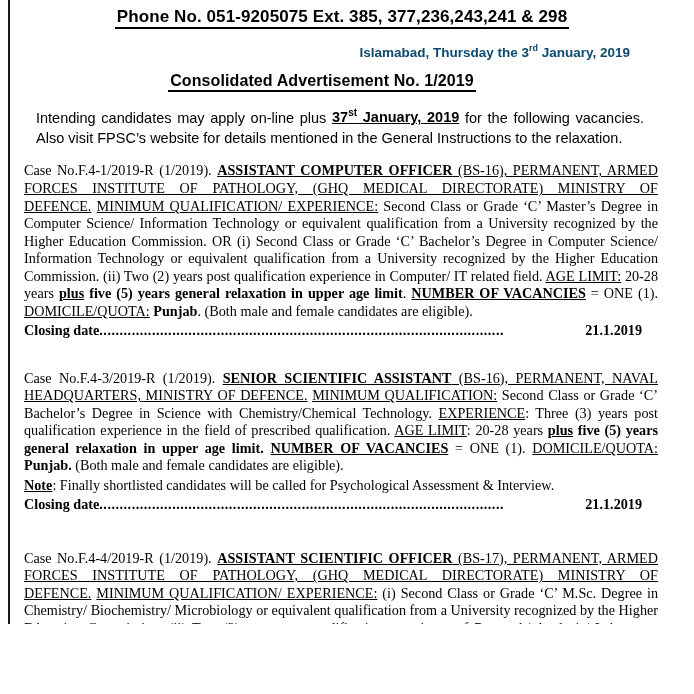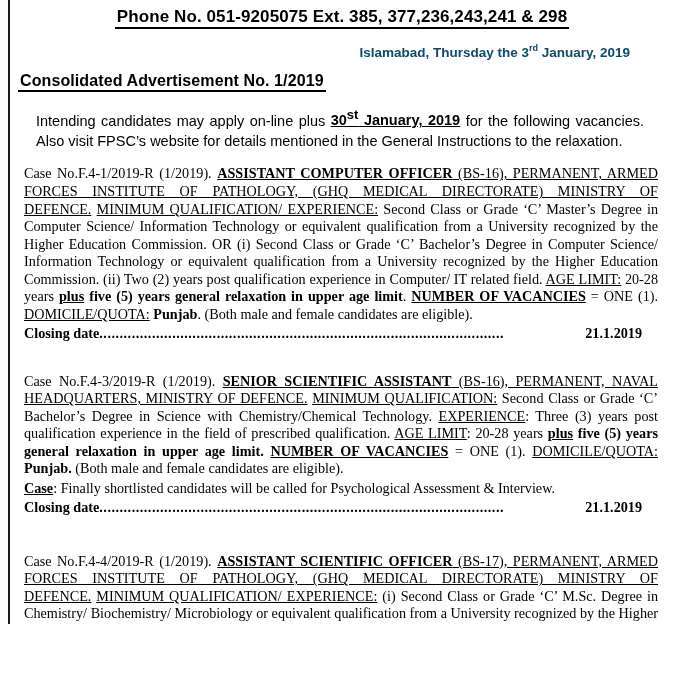--- a/index.html
+++ b/index.html
@@ -65,20 +65,21 @@
     text-align: right;
     padding-right: 36px;
     margin-top: 16px;
     font-family: "Liberation Sans", "DejaVu Sans", sans-serif;
     font-weight: bold;
     font-size: 13.5px;
     color: #0c4a6e;
   }
   .place-date sup { font-size: 9px; vertical-align: super; }
   .adv-title {
+    text-align: center;
     margin-top: 12px;
     font-family: "Liberation Sans", "DejaVu Sans", sans-serif;
     font-weight: bold;
     font-size: 16px;
     letter-spacing: .1px;
     padding-right: 40px;
   }
   .adv-title span {
     border-bottom: 2px solid #000;
     padding: 0 2px 1px 2px;
@@ -89,21 +90,21 @@
     margin-top: 17px;
     margin-left: 18px;
     margin-right: 22px;
     font-family: "Liberation Sans", "DejaVu Sans", sans-serif;
     font-size: 14.5px;
     line-height: 1.42;
     text-align: justify;
     text-justify: inter-word;
   }
   .intro .bu { font-weight: bold; text-decoration: underline; }
-  .intro sup { font-size: 13px; vertical-align: super; }
+  .intro sup { font-size: 10px; vertical-align: super; }
 
   
   .case {
     margin-top: 14px;
     margin-left: 6px;
     margin-right: 8px;
     font-size: 14.2px;
     line-height: 1.235;
     text-align: justify;
     text-justify: inter-word;
@@ -149,33 +150,33 @@
     <div class="phone-line">
       <span>Phone No.  051-9205075 Ext. 385, 377,236,243,241 &amp; 298</span>
     </div>
 
     <div class="place-date"><span>Islamabad, Thursday the 3</span><sup>rd</sup><span> January, 2019</span></div>
 
     <div class="adv-title">
       <span>Consolidated Advertisement No. 1/2019</span>
     </div>
 
-    <div class="intro"><span>Intending candidates may apply on-line plus </span><span class="bu"><span>30</span><sup>st</sup><span> January, 2019</span></span><span> for the following vacancies. Also visit FPSC’s website for details mentioned in the General Instructions to the relaxation.</span></div>
+    <div class="intro"><span>Intending candidates may apply on-line plus </span><span class="bu"><span>37</span><sup>st</sup><span> January, 2019</span></span><span> for the following vacancies. Also visit FPSC’s website for details mentioned in the General Instructions to the relaxation.</span></div>
 
     <div class="case"><span>Case    No.F.4-1/2019-R    (1/2019).  </span><span class="bu">ASSISTANT   COMPUTER   OFFICER</span><span class="u"> (BS-16), PERMANENT,  ARMED   FORCES   INSTITUTE   OF   PATHOLOGY,  (GHQ   MEDICAL DIRECTORATE) MINISTRY OF DEFENCE.</span>&nbsp;<span class="u">MINIMUM QUALIFICATION/ EXPERIENCE:</span><span> Second Class or Grade ‘C’ Master’s Degree in Computer Science/ Information Technology or equivalent qualification from a University recognized by the Higher Education Commission. OR (i) Second Class or Grade ‘C’ Bachelor’s Degree in Computer Science/ Information Technology or equivalent qualification from a University recognized by the Higher Education Commission. (ii) Two (2) years post qualification experience in Computer/ IT related field.  </span><span class="u">AGE LIMIT:</span><span> 20-28 years </span><span class="bu">plus</span><span class="b"> five (5) years general relaxation in upper age limit</span>. <span class="bu">NUMBER OF VACANCIES</span><span> = ONE (1). </span><span class="u">DOMICILE/QUOTA:</span><span class="b"> Punjab</span><span>. (Both male and female candidates are eligible).</span></div>
 
     <div class="closing">
         <span>Closing date</span>
         <span class="dots">....................................................................................................</span>
         <span>21.1.2019</span>
       </div>
 
     <div class="case spaced-top"><span>Case No.F.4-3/2019-R (1/2019). </span><span class="bu">SENIOR SCIENTIFIC ASSISTANT</span><span class="u"> (BS-16), PERMANENT, NAVAL   HEADQUARTERS,   MINISTRY   OF   DEFENCE.</span>&nbsp;<span class="u">MINIMUM QUALIFICATION:</span><span> Second Class or Grade ‘C’ Bachelor’s Degree in Science with Chemistry/Chemical Technology. </span><span class="u">EXPERIENCE</span><span>: Three (3) years post qualification experience in the field of prescribed qualification.   </span><span class="u">AGE LIMIT</span><span>: 20-28 years </span><span class="bu">plus</span><span class="b"> five (5) years general relaxation in upper age limit.</span> <span class="bu">NUMBER OF VACANCIES</span><span> = ONE (1). </span><span class="u">DOMICILE/QUOTA:</span><span class="b">  Punjab.</span><span> (Both male and female candidates are eligible).</span></div>
 
-    <div class="case note-line" style="margin-top:2px;"><span class="bu">Case</span><span>:   Finally shortlisted candidates will be called for Psychological Assessment &amp; Interview.</span></div>
+    <div class="case note-line" style="margin-top:2px;"><span class="bu">Note</span><span>:   Finally shortlisted candidates will be called for Psychological Assessment &amp; Interview.</span></div>
 
     <div class="closing">
         <span>Closing date</span>
         <span class="dots">....................................................................................................</span>
         <span>21.1.2019</span>
       </div>
 
     <div class="case spaced-top2"><span>Case No.F.4-4/2019-R (1/2019). </span><span class="bu">ASSISTANT SCIENTIFIC OFFICER</span><span class="u"> (BS-17), PERMANENT, ARMED   FORCES   INSTITUTE   OF   PATHOLOGY,   (GHQ   MEDICAL   DIRECTORATE) MINISTRY OF DEFENCE.</span>&nbsp;<span class="u">MINIMUM QUALIFICATION/ EXPERIENCE:</span><span> (i) Second Class or Grade ‘C’ M.Sc. Degree in Chemistry/ Biochemistry/ Microbiology  or equivalent qualification from a University recognized by the Higher Education Commission. (ii) Two (2) years post qualification experience of Research/ Analysis/ Laboratory work in the relevant subject.  </span><span class="u">AGE</span></div>
 
   </div>

